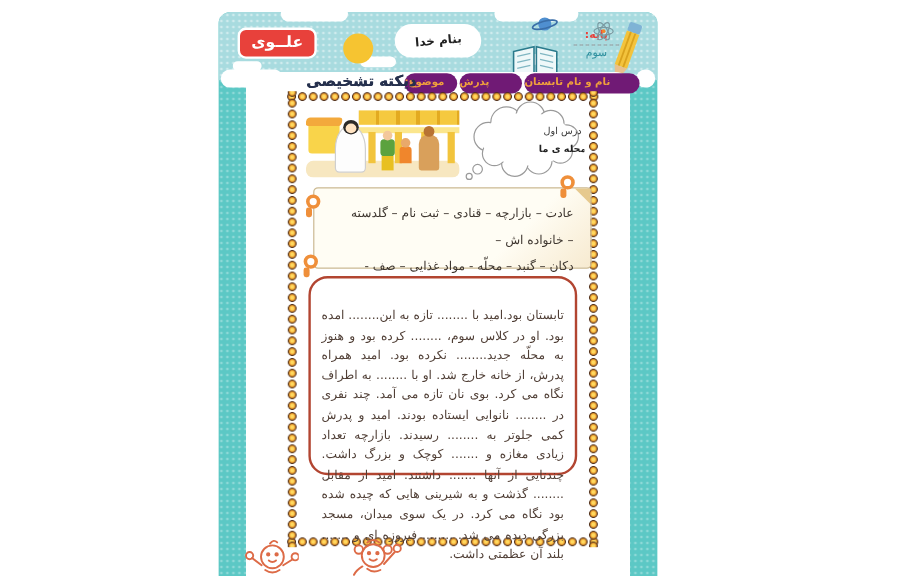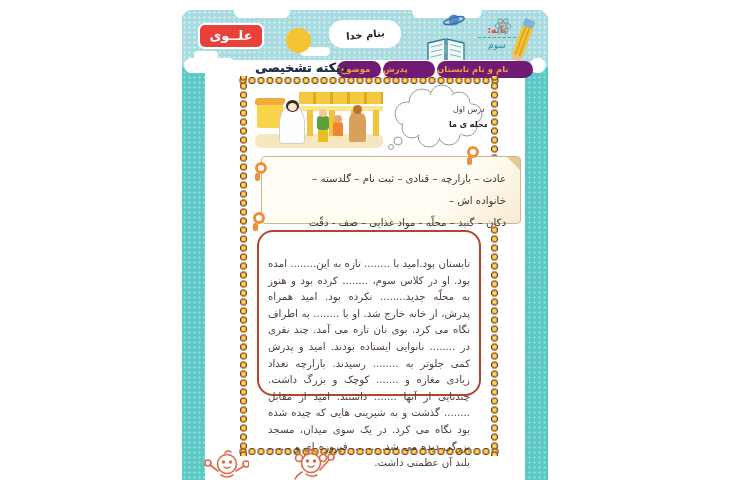--- a/index.html
+++ b/index.html
@@ -85,21 +85,21 @@
   .illu .kid { position:absolute; left:78px; top:36px; width:10px; height:14px;
                background:#f0862c; border-radius:3px 3px 0 0; }
   .illu .kid-head { position:absolute; left:79px; top:29px; width:8px; height:8px;
                     background:#e9a96b; border-radius:50%; }
   .illu .man-robe { position:absolute; left:94px; top:26px; width:17px; height:30px;
                     background:#d9a05b; border-radius:8px 8px 2px 2px; }
   .illu .man-robe-head { position:absolute; left:98px; top:19px; width:9px; height:9px;
                          background:#b87333; border-radius:50%; }
 
   
-  .scroll { position:absolute; left:56px; top:96px; width:260px; height:68px;
+  .scroll { position:absolute; left:56px; top:96px; width:232px; height:68px;
             background:linear-gradient(135deg,#fffdf4 70%,#f7ead0 100%);
             border:1px solid #cbb991; border-radius:4px; direction:rtl;
             padding:11px 14px 0 28px; }
   .scroll .wline { font-size:10.2px; color:#3f3730; line-height:22px; text-align:right; }
   .fold { position:absolute; right:0; top:0; width:0; height:0;
           border-left:13px solid transparent; border-top:13px solid #e6c астр; border-top:13px solid #e6c98e; }
   .curl { position:absolute; width:12px; height:12px; border:3px solid #ef8f3a;
           border-radius:50%; background:#fff; }
   .curl:after { content:""; position:absolute; left:-3px; top:8px; width:5px; height:8px;
                 background:#ef8f3a; border-radius:2px; }

